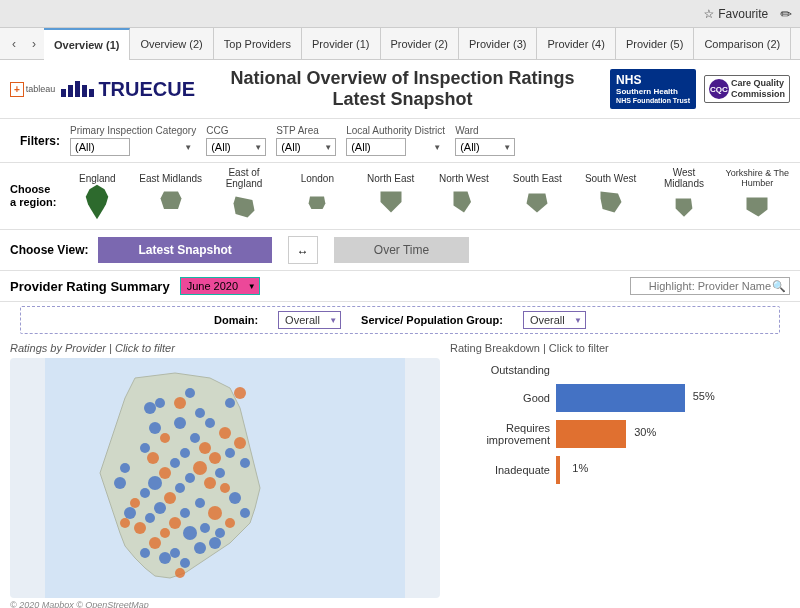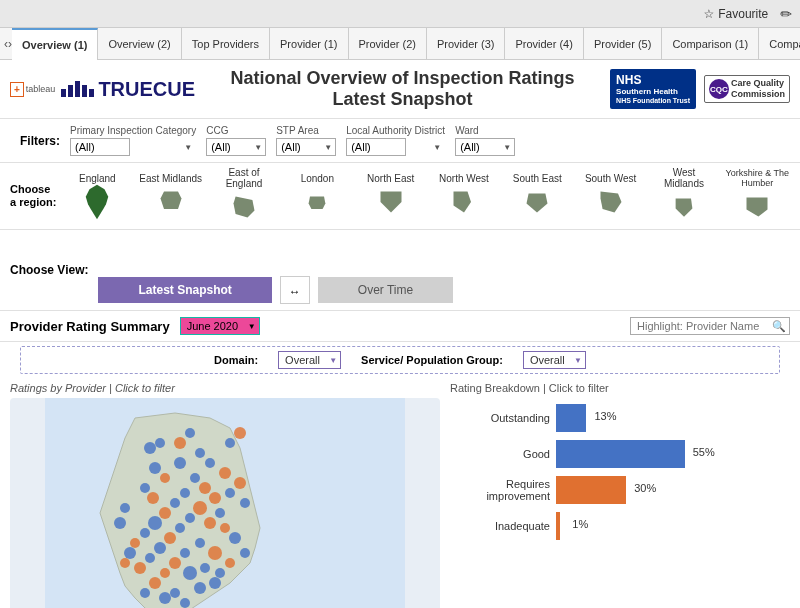--- a/index.html
+++ b/index.html
@@ -141,21 +141,21 @@
 
     
     .view-row {
       display: flex;
       align-items: center;
       padding: 6px 10px;
       border-bottom: 1px solid #e0e0e0;
       gap: 10px;
     }
     .view-label { font-weight: bold; font-size: 12px; }
-    .view-buttons { display: flex; align-items: center; gap: 8px; margin-top: 40px; }
+    .view-buttons { display: flex; align-items: center; gap: 16px; }
     .view-btn {
       padding: 6px 40px;
       font-size: 12px;
       cursor: pointer;
       border: 1px solid #ccc;
     }
     .view-btn.active { background: #7b68b0; color: white; font-weight: bold; }
     .view-btn.inactive { background: #d0d0d0; color: #555; }
     .view-arrow { padding: 6px 8px; background: white; border: 1px solid #ccc; font-size: 12px; }
 
@@ -186,20 +186,21 @@
       top: 50%;
       transform: translateY(-50%);
       pointer-events: none;
     }
     .highlight-input {
       border: 1px solid #aaa;
       padding: 2px 6px;
       font-size: 11px;
       width: 160px;
       color: #aaa;
+      text-align: center;
     }
 
     
     .domain-row {
       display: flex;
       align-items: center;
       justify-content: center;
       padding: 4px 10px;
       gap: 20px;
       border: 1px dashed #9b9bd0;
@@ -282,21 +283,20 @@
   <div class="nav-arrow">‹</div>
   <div class="nav-arrow">›</div>
   <div class="nav-tab active">Overview (1)</div>
   <div class="nav-tab">Overview (2)</div>
   <div class="nav-tab">Top Providers</div>
   <div class="nav-tab">Provider (1)</div>
   <div class="nav-tab">Provider (2)</div>
   <div class="nav-tab">Provider (3)</div>
   <div class="nav-tab">Provider (4)</div>
   <div class="nav-tab">Provider (5)</div>
-  <div class="nav-tab">Comparison (1)</div>
   <div class="nav-tab">Comparison (2)</div>
 
 </div>
 
 <div class="main">
 
   <div class="header">
     <div class="logo-area">
       <div style="display:flex;align-items:center;gap:2px;">
         <span style="font-size:10px;color:#e05c1a;font-weight:bold;border:1px solid #e05c1a;padding:1px 3px;">+</span>
@@ -574,25 +574,20 @@
       </div>
       <div class="map-copyright">© 2020 Mapbox © OpenStreetMap</div>
     </div>
 
     <div class="chart-section">
       <div class="chart-title">Rating Breakdown | Click to filter</div>
       <div class="bar-chart">
 
         <div class="bar-row">
           <div class="bar-row-label">Outstanding</div>
-          <div class="bar-container">
-            <div class="bar bar-outstanding" style="width:13%;">
-            </div>
-            <span style="font-size:11px;color:#333;margin-left:4px;position:absolute;left:calc(13% + 4px);top:6px;">13%</span>
-          </div>
         </div>
 
         <div class="bar-row">
           <div class="bar-row-label">Good</div>
           <div class="bar-container">
             <div class="bar bar-good" style="width:55%;">
             </div>
             <span style="font-size:11px;color:#333;margin-left:4px;position:absolute;left:calc(55% + 4px);top:6px;">55%</span>
           </div>
         </div>

